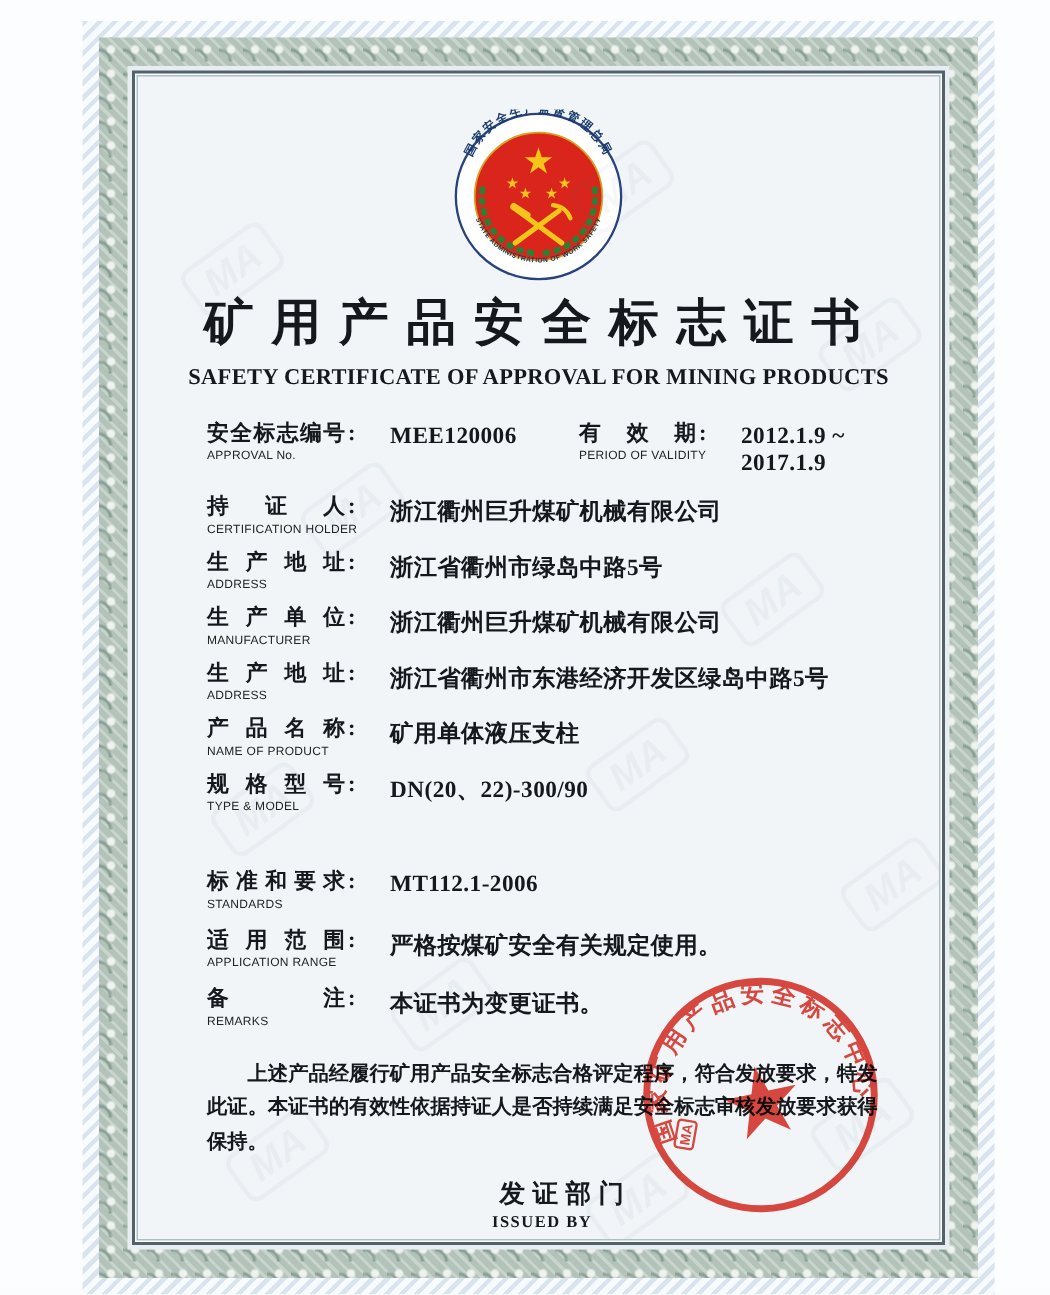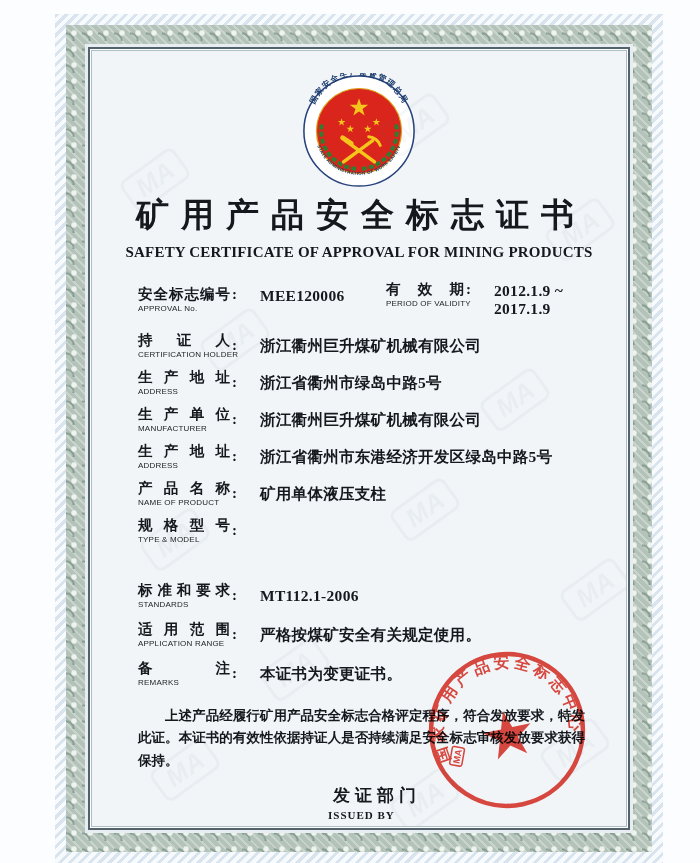--- a/index.html
+++ b/index.html
@@ -20,21 +20,21 @@
   
   .wm{position:absolute;transform:rotate(-36deg);border:3px solid #5f7a8e;border-radius:8px;
       color:#5f7a8e;font:italic bold 26px "Liberation Sans",sans-serif;padding:0 10px;opacity:.055;}
   
   .emblem{display:block;margin:22px auto 4px;width:116px;height:116px;}
   
   .title{text-align:center;font-size:33px;font-weight:bold;letter-spacing:12px;padding-left:4px;margin-top:0;}
   .subtitle{text-align:center;font-size:15px;font-weight:bold;letter-spacing:.2px;margin-top:6px;}
   
   .fields{padding:20px 40px 0 46px;}
-  .frow{display:flex;align-items:center;margin-bottom:6px;min-height:31px;}
+  .frow{display:flex;align-items:flex-start;margin-bottom:6px;min-height:31px;}
   .lab{width:92px;flex:none;}
   .lab-cn{font-size:14.5px;font-weight:bold;text-align:justify;text-align-last:justify;line-height:1.15;}
   .lab-en{font-size:8px;font-family:"Liberation Sans",sans-serif;letter-spacing:.2px;margin-top:1px;white-space:nowrap;color:#222;}
   .colon{font-weight:bold;font-size:15px;margin:0 7px 0 2px;line-height:1.1;}
   .val{font-size:15.5px;font-weight:bold;padding-top:1px;letter-spacing:.3px;margin-left:16px;}
   .toprow{margin-bottom:12px;}
   .toprow .g1{display:flex;width:248px;flex:none;}
   .toprow .g2{display:flex;}
   .toprow .lab2{width:78px;flex:none;}
   .spec{margin-top:34px;}
@@ -163,20 +163,21 @@
             </div>
             <span class="colon">:</span>
             <span class="val">矿用单体液压支柱</span>
           </div>
           <div class="frow">
             <div class="lab">
               <div class="lab-cn">规格型号</div>
               <div class="lab-en">TYPE &amp; MODEL</div>
             </div>
             <span class="colon">:</span>
+            <span class="val">DN(20、22)-300/90</span>
           </div>
 
           <div class="spec">
             <div class="frow">
               <div class="lab">
                 <div class="lab-cn">标准和要求</div>
                 <div class="lab-en">STANDARDS</div>
               </div>
               <span class="colon">:</span>
               <span class="val">MT112.1-2006</span>

